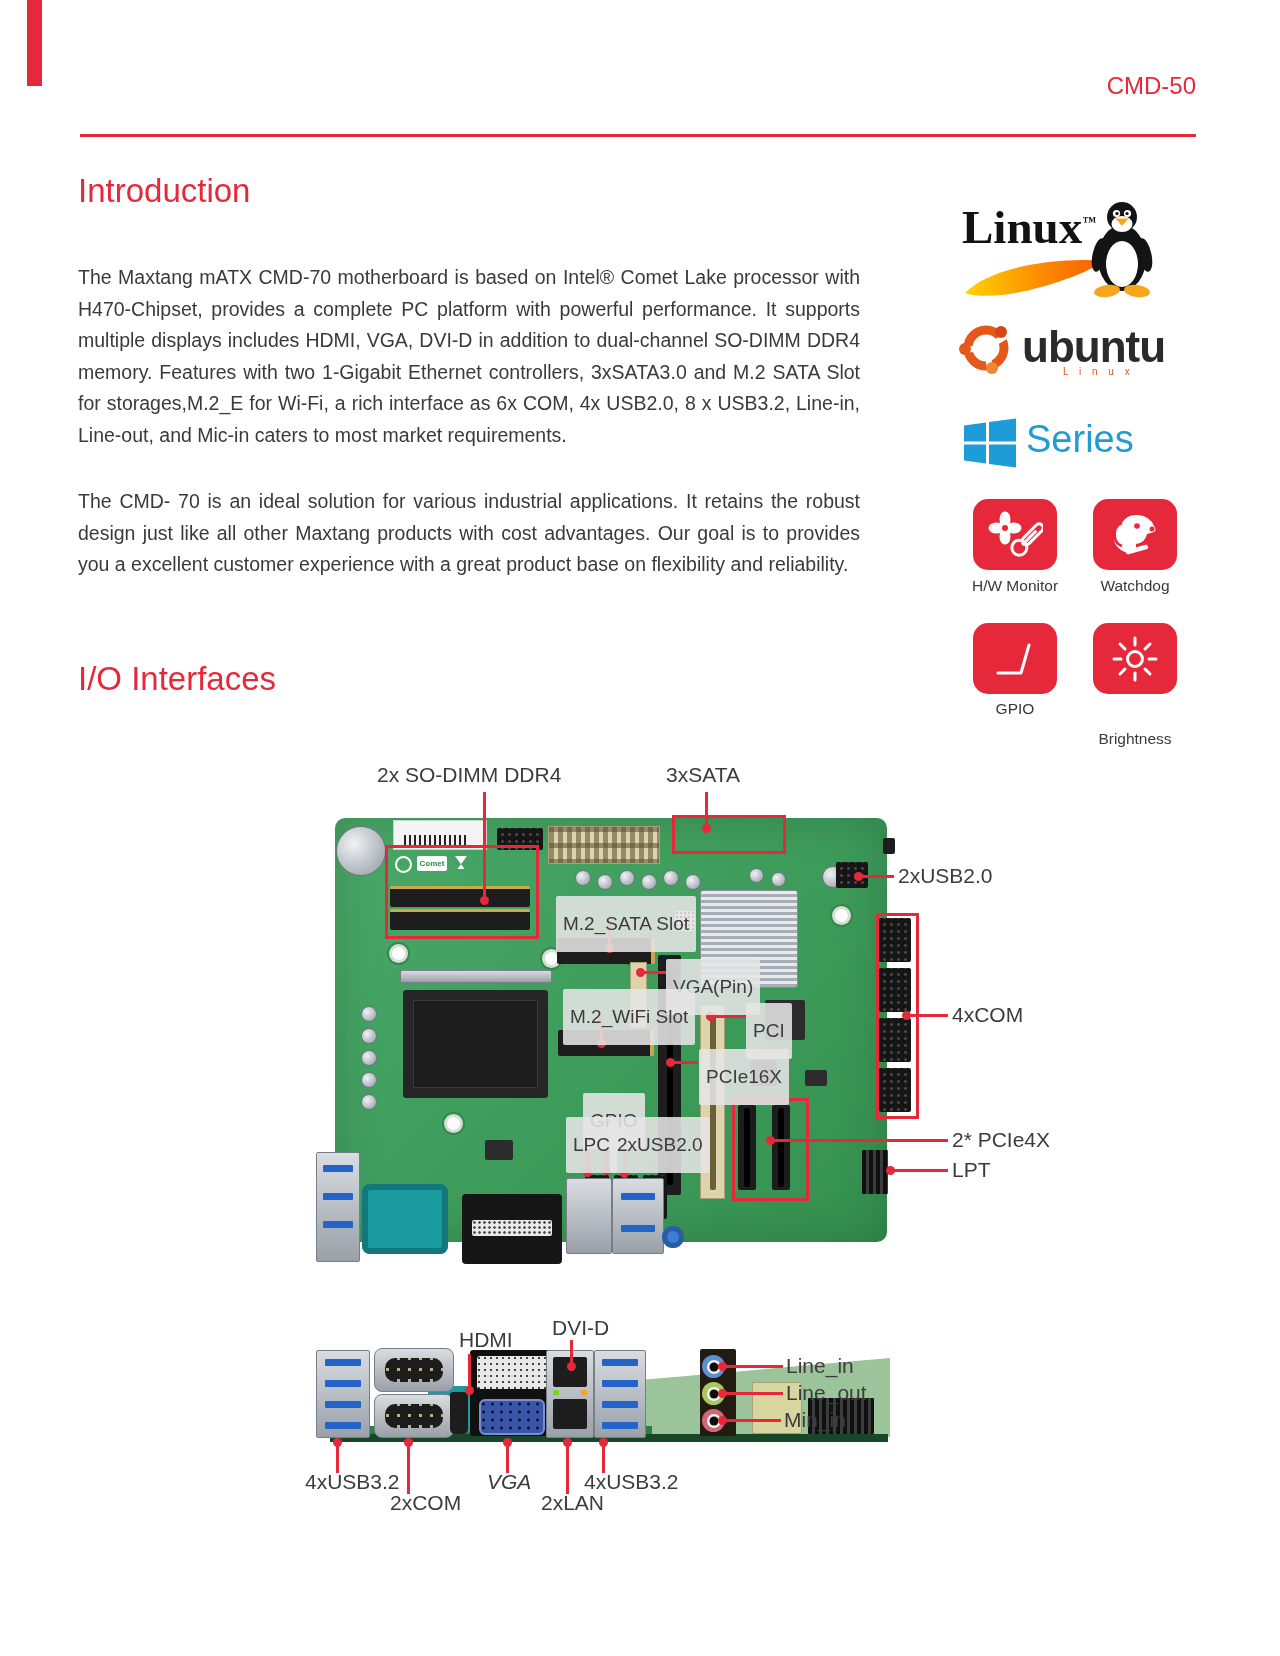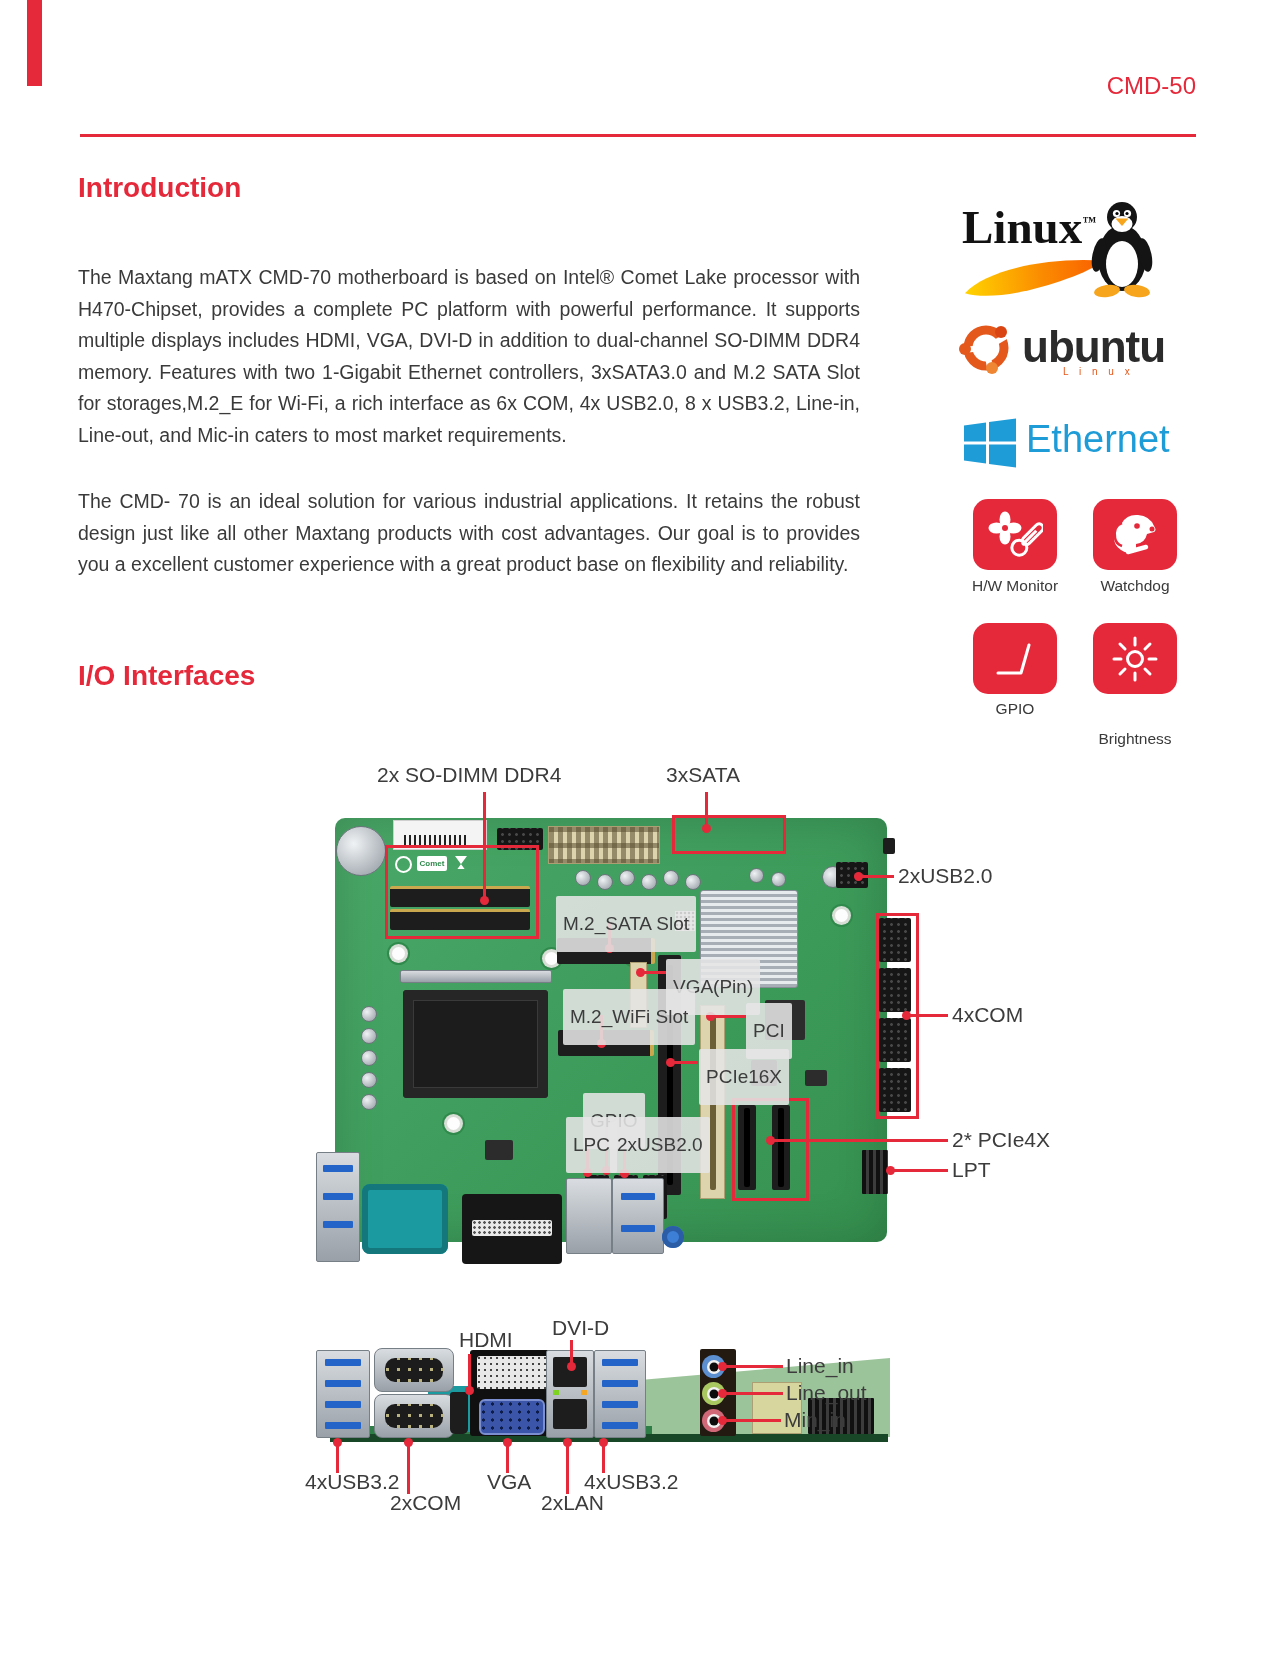--- a/index.html
+++ b/index.html
@@ -9,21 +9,21 @@
     --pcb:#3f9e5d;
   }
   html,body{margin:0;padding:0;background:#888;}
   .page{position:relative;width:1280px;height:1656px;background:#ffffff;
         font-family:"Liberation Sans",sans-serif;overflow:hidden;margin:0 auto;}
   .abs{position:absolute;}
   
   .model{position:absolute;color:var(--red);font-size:24px;font-weight:500;text-align:right;}
   .subtitle{position:absolute;color:var(--ink);font-size:20px;font-weight:400;text-align:right;}
   .rule{position:absolute;background:var(--red);}
-  .h1{position:absolute;color:var(--red);font-size:28px;font-weight:700;}
+  .h1{position:absolute;color:var(--red);font-size:33px;font-weight:400;}
   .para{position:absolute;color:var(--ink);font-size:19.5px;line-height:31.5px;text-align:justify;}
   
   .cl{position:absolute;color:#3c3c3c;font-size:21px;font-weight:500;white-space:nowrap;z-index:30;}
   .clbg{font-size:19px;background:rgba(229,229,229,.88);padding:17px 7px;border-radius:2px;}
   .lv{position:absolute;width:3px;background:var(--red);z-index:25;}
   .lh{position:absolute;height:3px;background:var(--red);z-index:25;}
   .dot{position:absolute;width:9px;height:9px;border-radius:50%;background:var(--red);z-index:26;}
   .rrect{position:absolute;border:3px solid var(--red);z-index:24;}
   
   .tile{position:absolute;width:84px;height:71px;background:var(--red);border-radius:15px;
@@ -112,21 +112,21 @@
   </svg>
   <div class="ubuntuword" style="left:1022px;top:322px;font-size:44px;">ubuntu</div>
   <div class="ubuntusub" style="left:1063px;top:366px;">L i n u x</div>
 
   <svg class="abs" style="left:964px;top:418px;" width="52" height="50" viewBox="0 0 52 50">
     <polygon points="0,7.5 22,4.5 22,23.5 0,23.5" fill="#1d9cd8"></polygon>
     <polygon points="25,4.1 52,0.5 52,23.5 25,23.5" fill="#1d9cd8"></polygon>
     <polygon points="0,26.5 22,26.5 22,45.5 0,42.5" fill="#1d9cd8"></polygon>
     <polygon points="25,26.5 52,26.5 52,49.5 25,45.9" fill="#1d9cd8"></polygon>
   </svg>
-  <div class="winword" style="left:1026px;top:418px;font-size:38px;">Ethernet</div>
+  <div class="winword" style="left:1026px;top:418px;font-size:38px;">Series</div>
 
   <div class="tile" style="left:973px;top:499px;">
     <svg width="56" height="50" viewBox="0 0 56 50">
       <g fill="#ffffff">
         <ellipse cx="18" cy="9.5" rx="5.5" ry="8"></ellipse>
         <ellipse cx="26.5" cy="18" rx="8" ry="5.5"></ellipse>
         <ellipse cx="18" cy="26.5" rx="5.5" ry="8"></ellipse>
         <ellipse cx="9.5" cy="18" rx="8" ry="5.5"></ellipse>
       </g>
       <circle cx="18" cy="18" r="3" fill="#e5293b"></circle>
@@ -411,21 +411,21 @@
   <div class="cl" style="left:784px;top:1408px;">Min_in</div>
 
   <div class="dot" style="left:333px;top:1438px;"></div>
   <div class="lv" style="left:336px;top:1443px;height:30px;"></div>
   <div class="cl" style="left:305px;top:1470px;">4xUSB3.2</div>
   <div class="dot" style="left:404px;top:1438px;"></div>
   <div class="lv" style="left:407px;top:1443px;height:51px;"></div>
   <div class="cl" style="left:390px;top:1491px;">2xCOM</div>
   <div class="dot" style="left:503px;top:1438px;"></div>
   <div class="lv" style="left:506px;top:1443px;height:30px;"></div>
-  <div class="cl" style="left:487px;top:1470px;">VGA</div>
+  <div class="cl" style="left:487px;top:1470px;font-style:italic;">VGA</div>
   <div class="dot" style="left:563px;top:1438px;"></div>
   <div class="lv" style="left:566px;top:1443px;height:51px;"></div>
   <div class="cl" style="left:541px;top:1491px;">2xLAN</div>
   <div class="dot" style="left:599px;top:1438px;"></div>
   <div class="lv" style="left:602px;top:1443px;height:30px;"></div>
   <div class="cl" style="left:584px;top:1470px;">4xUSB3.2</div>
 
 </div>
 
 </body></html>

